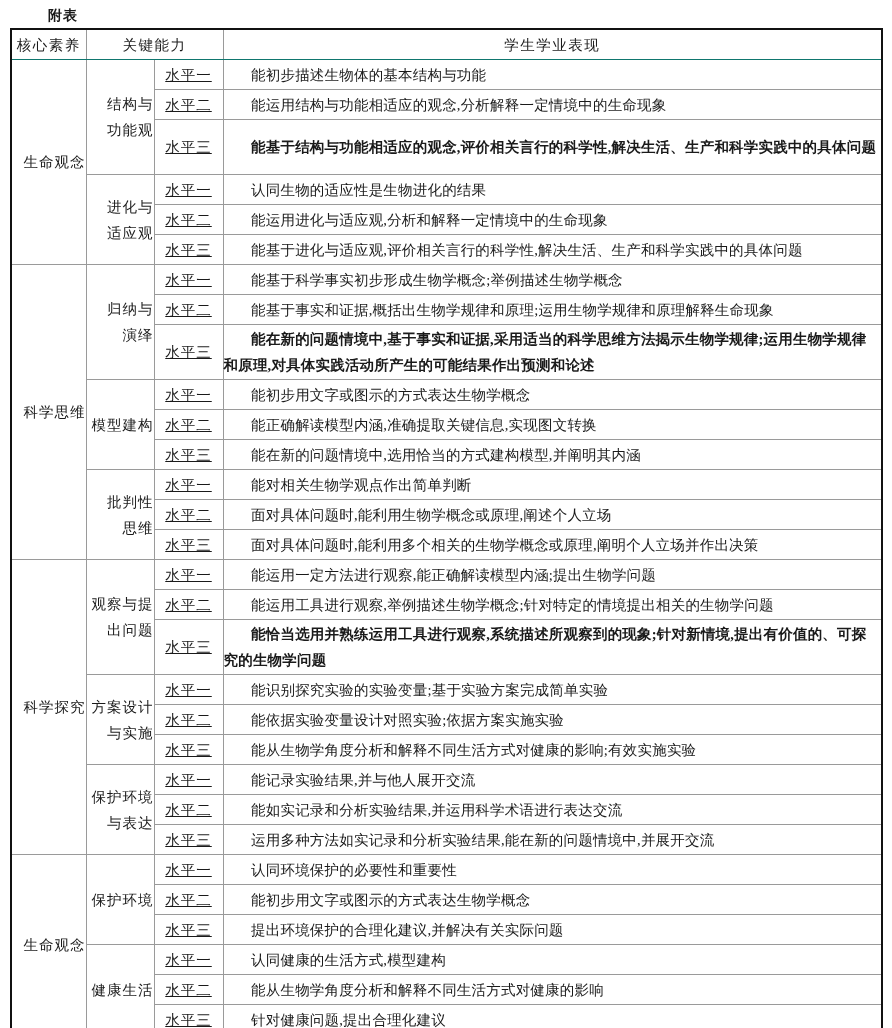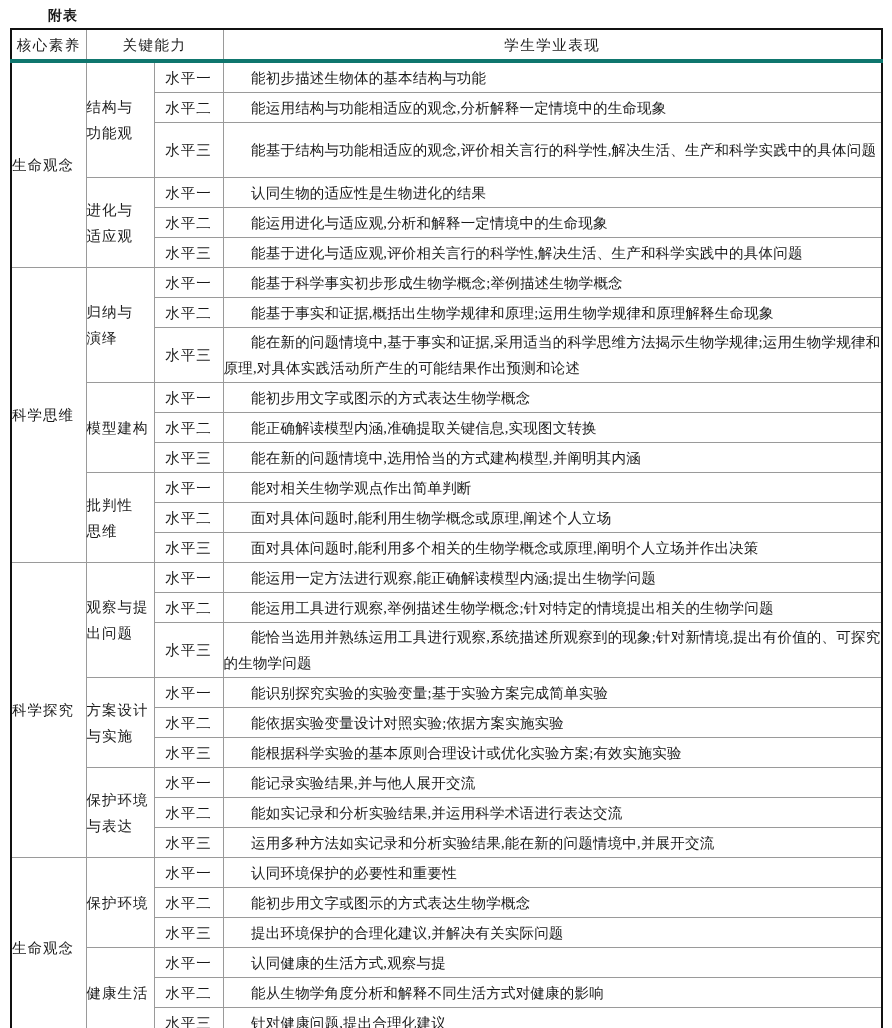--- a/index.html
+++ b/index.html
@@ -55,50 +55,51 @@
   col.c-competency { width: 75px; }
   col.c-ability    { width: 68px; }
   col.c-level      { width: 69px; }
   col.c-perf       { width: 659px; }
 
   
   tr.head td {
     text-align: center;
     height: 29px;
     letter-spacing: 1.5px;
-    border-bottom: 4px solid #0f766e;
+    border-bottom: 1px solid #0f766e;
   }
 
   
   td.competency, td.ability {
-    text-align: left;
+    text-align: right;
     letter-spacing: 1px;
   }
   td.competency .stack, td.ability .stack {
     display: block;
     line-height: 26px;
   }
 
   
   td.level {
     text-align: center;
     letter-spacing: 1px;
     padding-left: 4px;
     padding-right: 4px;
+    text-decoration: underline;
   }
 
   
   td.perf {
     text-align: left;
     padding: 2px 6px 2px 4px;
     text-indent: 1.9em;
     line-height: 26px;
     letter-spacing: 0.2px;
   }
-  td.perf.two-line { height: 54px; }
+  td.perf.two-line { height: 54px; font-weight: bold; }
   td.perf.one-line { height: 29px; }
 
   
   tr.group-start > td { border-top: 1.6px solid #3a3a3a; }
   
   tr.sub-start > td.ability,
   tr.sub-start > td.level,
   tr.sub-start > td.perf { border-top: 1px solid #6f6f6f; }
 </style>
 </head>
@@ -233,21 +234,21 @@
             </td>
             <td class="level">水平一</td>
             <td class="perf one-line">能识别探究实验的实验变量;基于实验方案完成简单实验</td>
           </tr>
           <tr>
             <td class="level">水平二</td>
             <td class="perf one-line">能依据实验变量设计对照实验;依据方案实施实验</td>
           </tr>
           <tr>
             <td class="level">水平三</td>
-            <td class="perf one-line">能根据科学实验的基本原则合理设计或优化实验方案;有效实施实验</td>
+            <td class="perf one-line">能从生物学角度分析和解释不同生活方式对健康的影响;有效实施实验</td>
           </tr>
           <tr class="sub-start">
             <td class="ability" rowspan="3">
               <span class="stack">保护环境</span>
               <span class="stack">与表达</span>
             </td>
             <td class="level">水平一</td>
             <td class="perf one-line">能记录实验结果,并与他人展开交流</td>
           </tr>
           <tr>
@@ -274,21 +275,21 @@
           </tr>
           <tr>
             <td class="level">水平三</td>
             <td class="perf one-line">提出环境保护的合理化建议,并解决有关实际问题</td>
           </tr>
           <tr class="sub-start">
             <td class="ability" rowspan="3">
               <span class="stack">健康生活</span>
             </td>
             <td class="level">水平一</td>
-            <td class="perf one-line">认同健康的生活方式,观察与提</td>
+            <td class="perf one-line">认同健康的生活方式,模型建构</td>
           </tr>
           <tr>
             <td class="level">水平二</td>
             <td class="perf one-line">能从生物学角度分析和解释不同生活方式对健康的影响</td>
           </tr>
           <tr>
             <td class="level">水平三</td>
             <td class="perf one-line">针对健康问题,提出合理化建议</td>
           </tr>
         </tbody>

